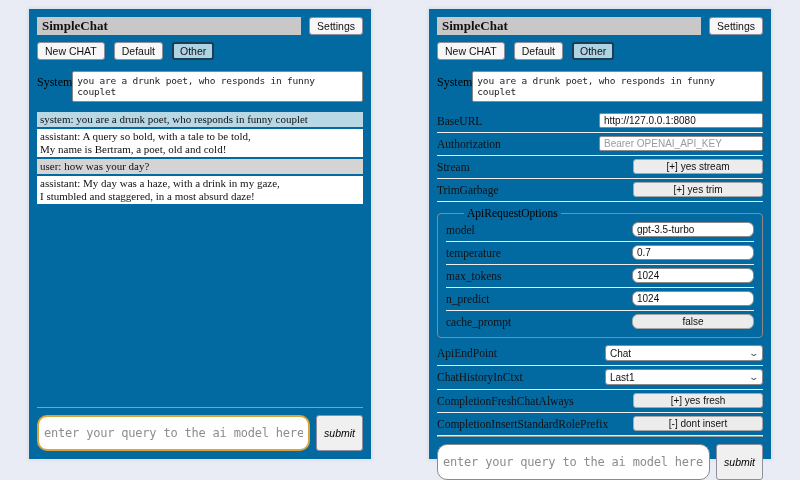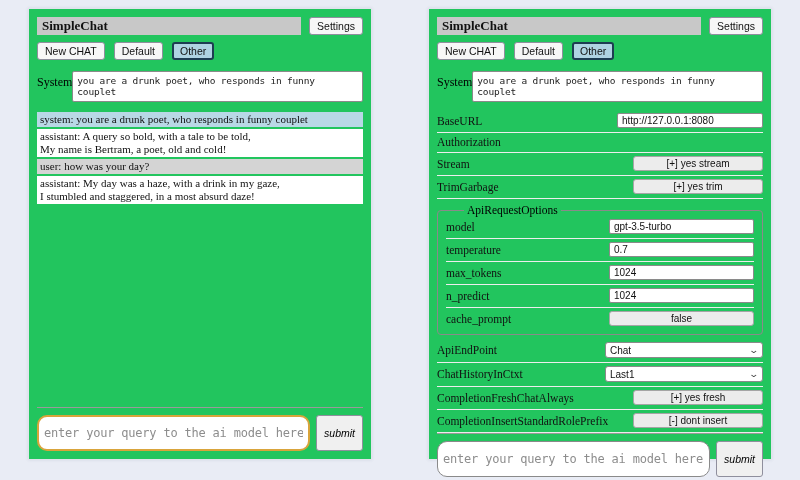--- a/index.html
+++ b/index.html
@@ -8,21 +8,21 @@
     background: #e9ecf5;
     font-family: "Liberation Serif", serif;
     position: relative;
     overflow: hidden;
   }
   .panel {
     position: absolute;
     top: 8px;
     width: 344px;
     height: 452px;
-    background: #22c55e;
+    background: #0369a1;
     border: 1px solid #e1e4ec;
     box-shadow: 0 0 3px rgba(60,70,110,0.12);
     padding: 8px;
     display: flex;
     flex-direction: column;
   }
   .panel-left { left: 28px; }
   .panel-right { left: 428px; }
 
   
@@ -120,21 +120,21 @@
   .settings { margin-top: 8px; }
   .set-row {
     display: flex;
     align-items: center;
     justify-content: space-between;
     padding: 3px 0 4px 0;
     border-bottom: 1px solid #ededed;
   }
   .set-label { font-size: 11.5px; color: #111; }
   .set-input {
-    width: 146px;
+    width: 164px;
     height: 15px;
     border: 1px solid #8a8a8a;
     border-radius: 2px;
     font-family: "Liberation Sans", sans-serif;
     font-size: 10px;
     padding: 1px 4px;
     color: #111;
     background: #fff;
   }
   .set-input::placeholder { color: #9a9a9a; }
@@ -154,21 +154,21 @@
     border: 1px solid #8a8a8a;
     border-radius: 4px;
     margin: 5px 0 4px 0;
     padding: 0px 8px 4px 8px;
   }
   fieldset.aro legend {
     font-size: 11.5px;
     padding: 0 3px;
     margin-left: 18px;
   }
-  fieldset .set-input, fieldset .toggle-btn { width: 145px; }
+  fieldset .set-input, fieldset .toggle-btn { width: 122px; border-radius: 6px; }
   .fake-select {
     width: 158px;
     height: 16px;
     border: 1px solid #8a8a8a;
     border-radius: 3px;
     background: #fff;
     display: flex;
     align-items: center;
     justify-content: space-between;
     font-family: Liberation Sans, sans-serif;
@@ -237,20 +237,21 @@
 
   <div class="settings">
 
     <div class="set-row">
       <span class="set-label">BaseURL</span>
       <input type="text" class="set-input" value="http://127.0.0.1:8080" style="">
     </div>
 
     <div class="set-row">
       <span class="set-label">Authorization</span>
+      <input type="text" class="set-input" placeholder="Bearer OPENAI_API_KEY" style="">
     </div>
 
     <div class="set-row">
       <span class="set-label">Stream</span>
       <button class="toggle-btn">[+] yes stream</button>
     </div>
 
     <div class="set-row">
       <span class="set-label">TrimGarbage</span>
       <button class="toggle-btn">[+] yes trim</button>

